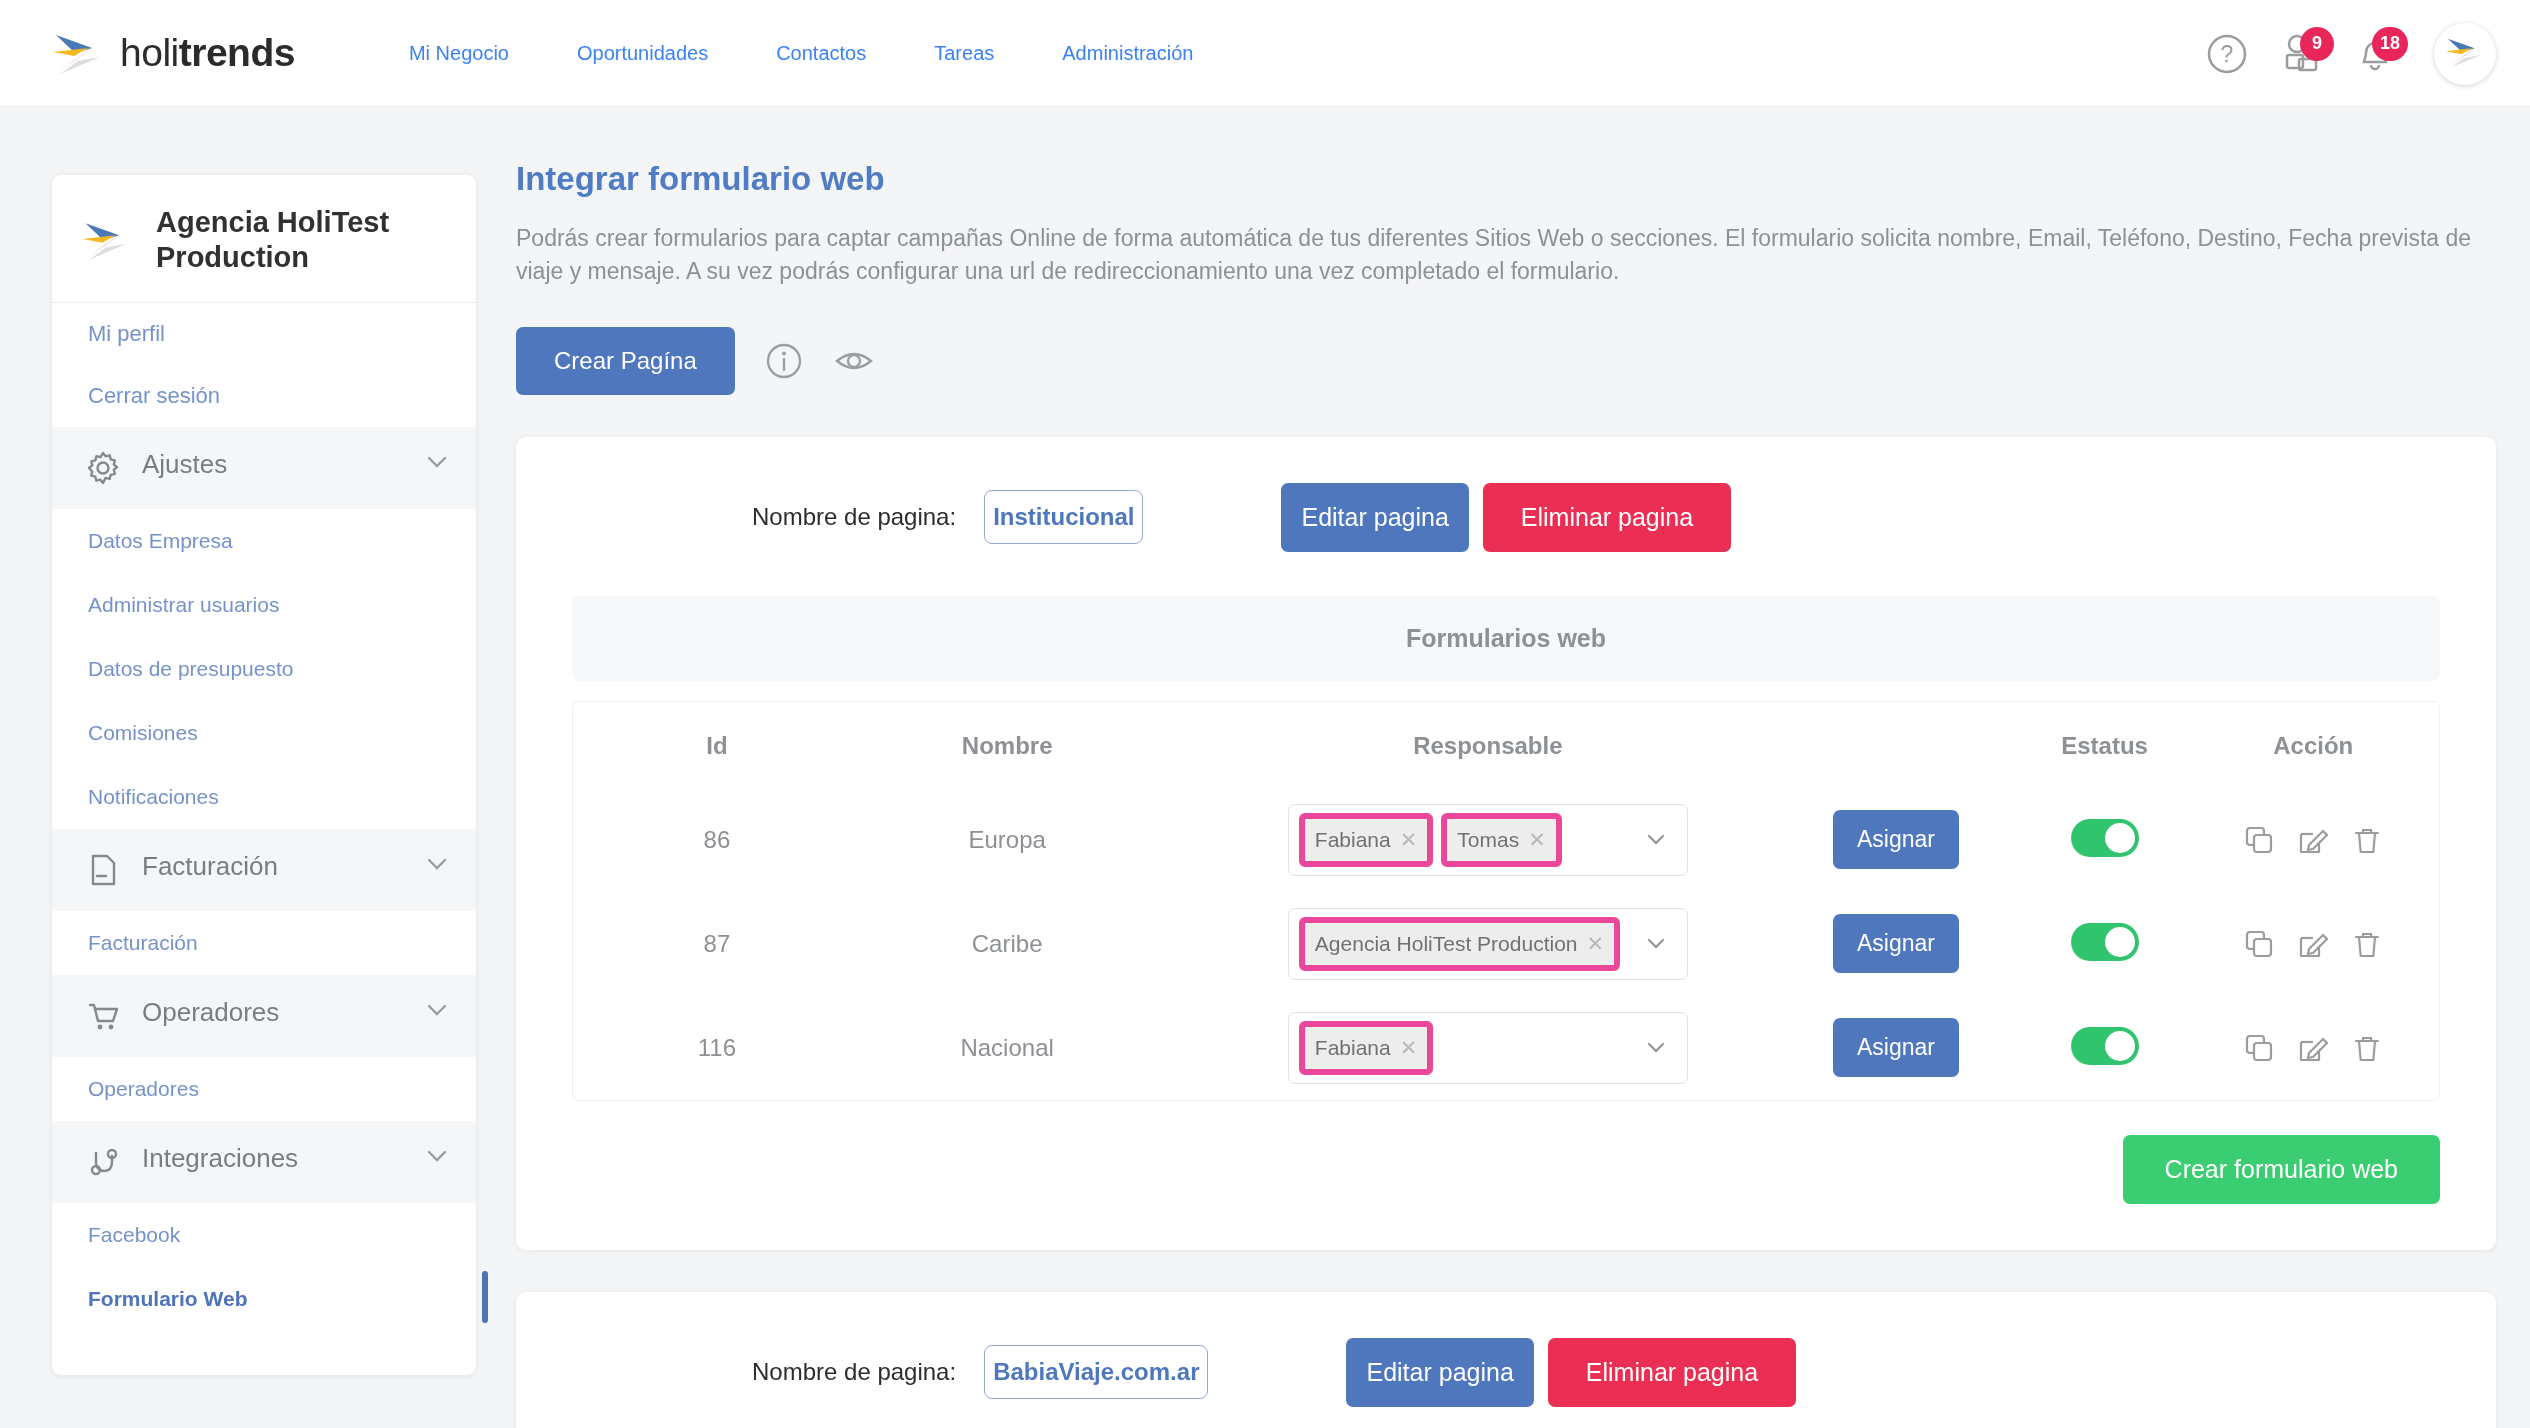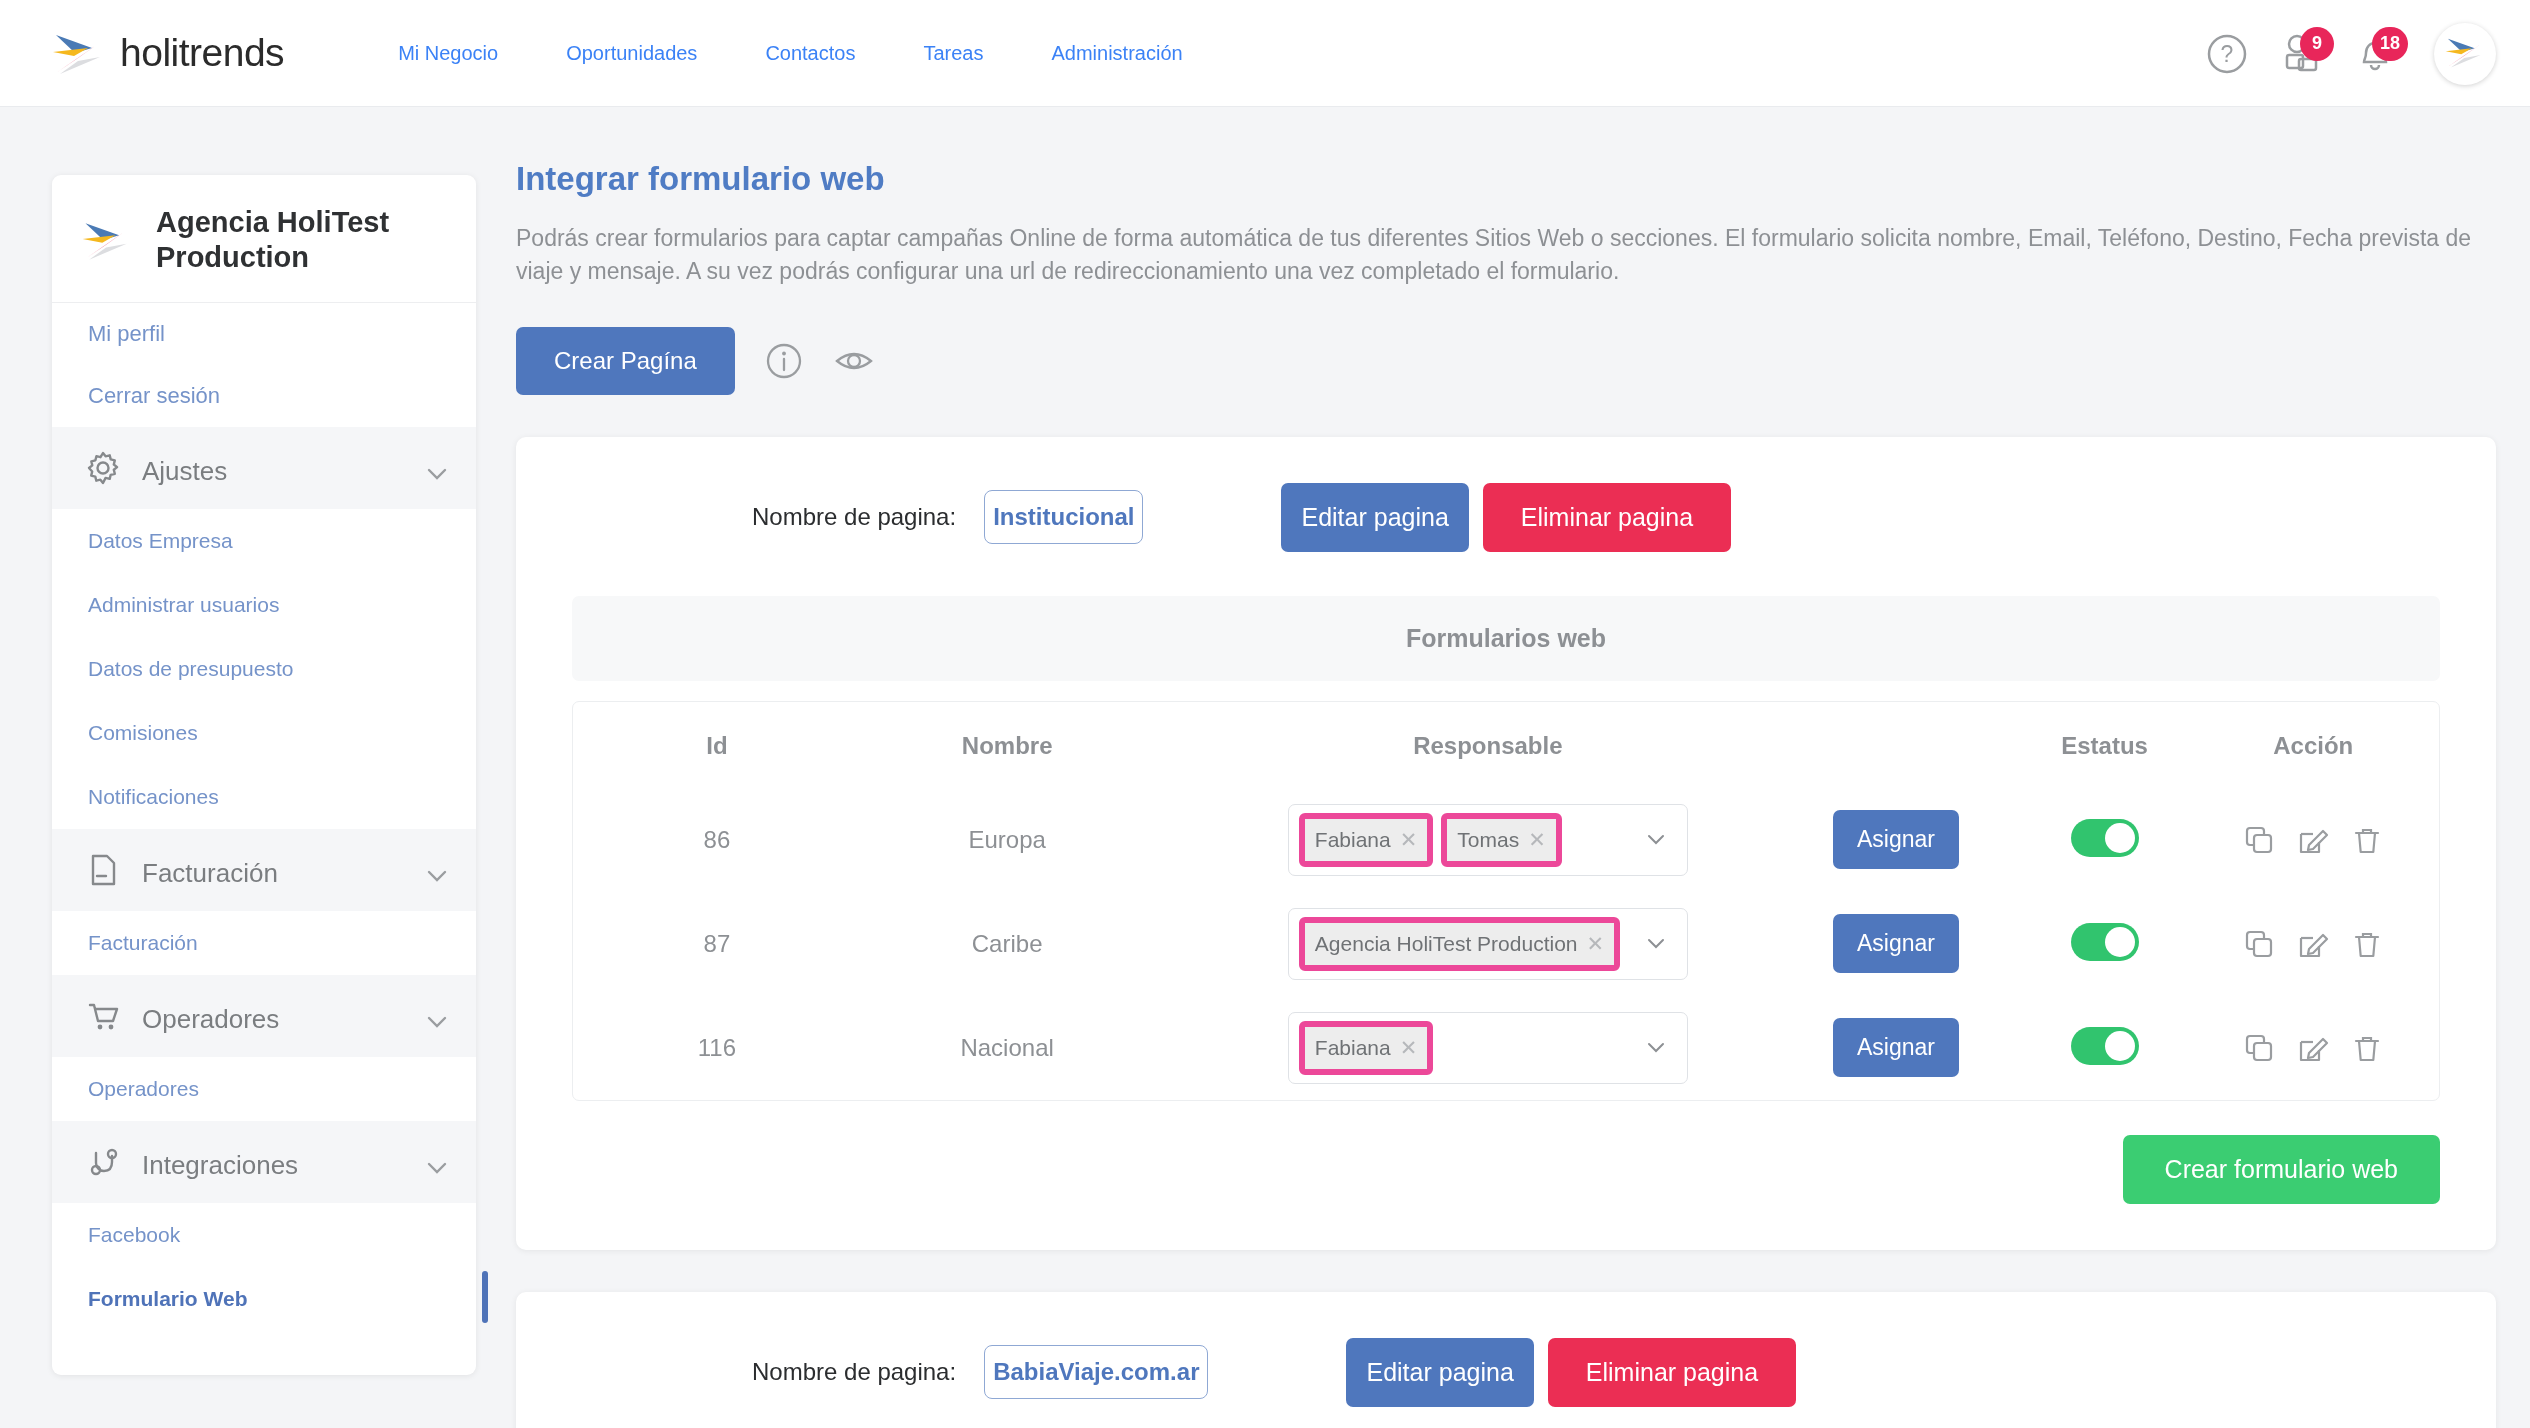--- a/index.html
+++ b/index.html
@@ -14,21 +14,21 @@
     position: absolute; top: 0; left: 0;
     width: 2530px; height: 107px;
     background: #ffffff;
     border-bottom: 1px solid #e9ebee;
     display: flex; align-items: center;
   }
   .brand { display: flex; align-items: center; margin-left: 48px; }
   .brand-logo { width: 62px; height: 48px; margin-right: 10px; }
   .brand-text { font-size: 39px; letter-spacing: -0.5px; color: #2b2b2b; }
   .brand-text .light { font-weight: 400; }
-  .brand-text .bold { font-weight: 400; }
+  .brand-text .bold { font-weight: 700; }
   .navlinks { display: flex; align-items: center; margin-left: 80px; }
   .navlink {
     font-size: 20px; color: #3b82f6; padding: 0 34px;
     cursor: pointer; white-space: nowrap;
   }
   .nav-right {
     position: absolute; right: 34px; top: 0; height: 107px;
     display: flex; align-items: center; gap: 28px;
   }
   .icon-btn { position: relative; width: 46px; height: 46px; cursor: pointer; }
@@ -60,21 +60,21 @@
   }
   .side-head-logo { width: 58px; height: 46px; flex: none; }
   .side-head-title {
     font-size: 29px; font-weight: 700; color: #2f3133; line-height: 1.22;
   }
   .side-link {
     font-size: 22px; color: #7593c9; padding: 18px 0 18px 36px;
     cursor: pointer;
   }
   .side-group {
-    display: flex; align-items: flex-end;
+    display: flex; align-items: flex-start;
     background: #f5f6f8; padding: 22px 26px 22px 32px;
     cursor: pointer;
   }
   .side-group .gicon { width: 38px; height: 38px; flex: none; margin-right: 20px; }
   .side-group .glabel { font-size: 26px; color: #7a7d80; flex: 1; }
   .side-group .chev { width: 26px; height: 26px; flex: none; }
   .side-sub {
     font-size: 21px; color: #7593c9;
     padding: 20px 0 20px 36px; cursor: pointer; position: relative;
   }

